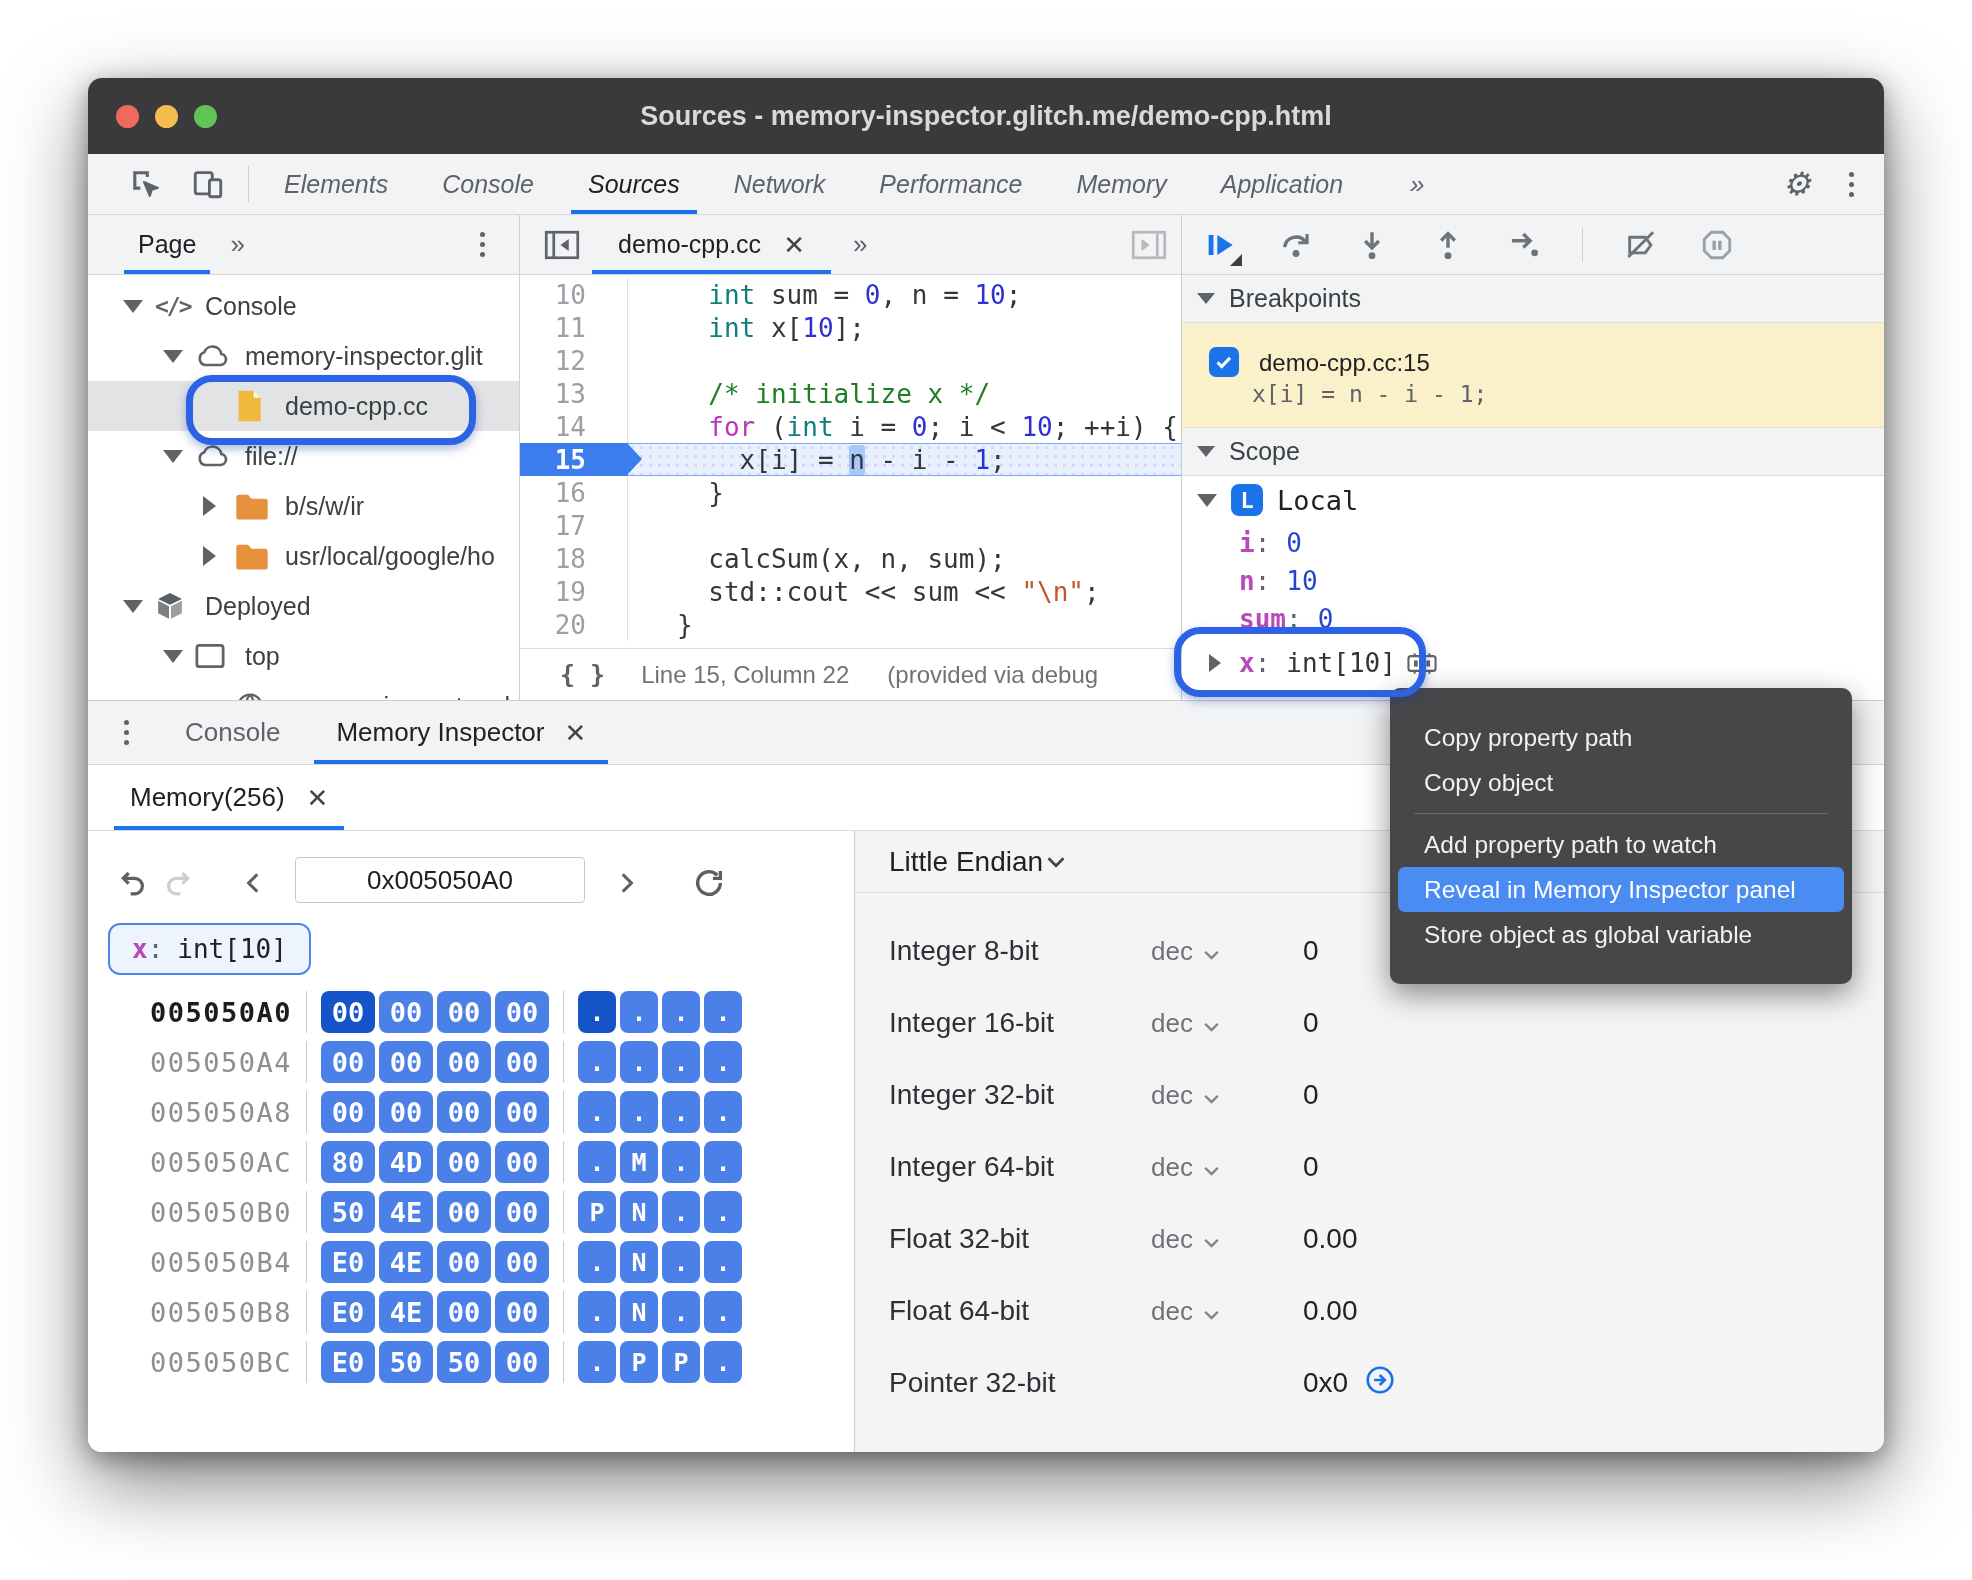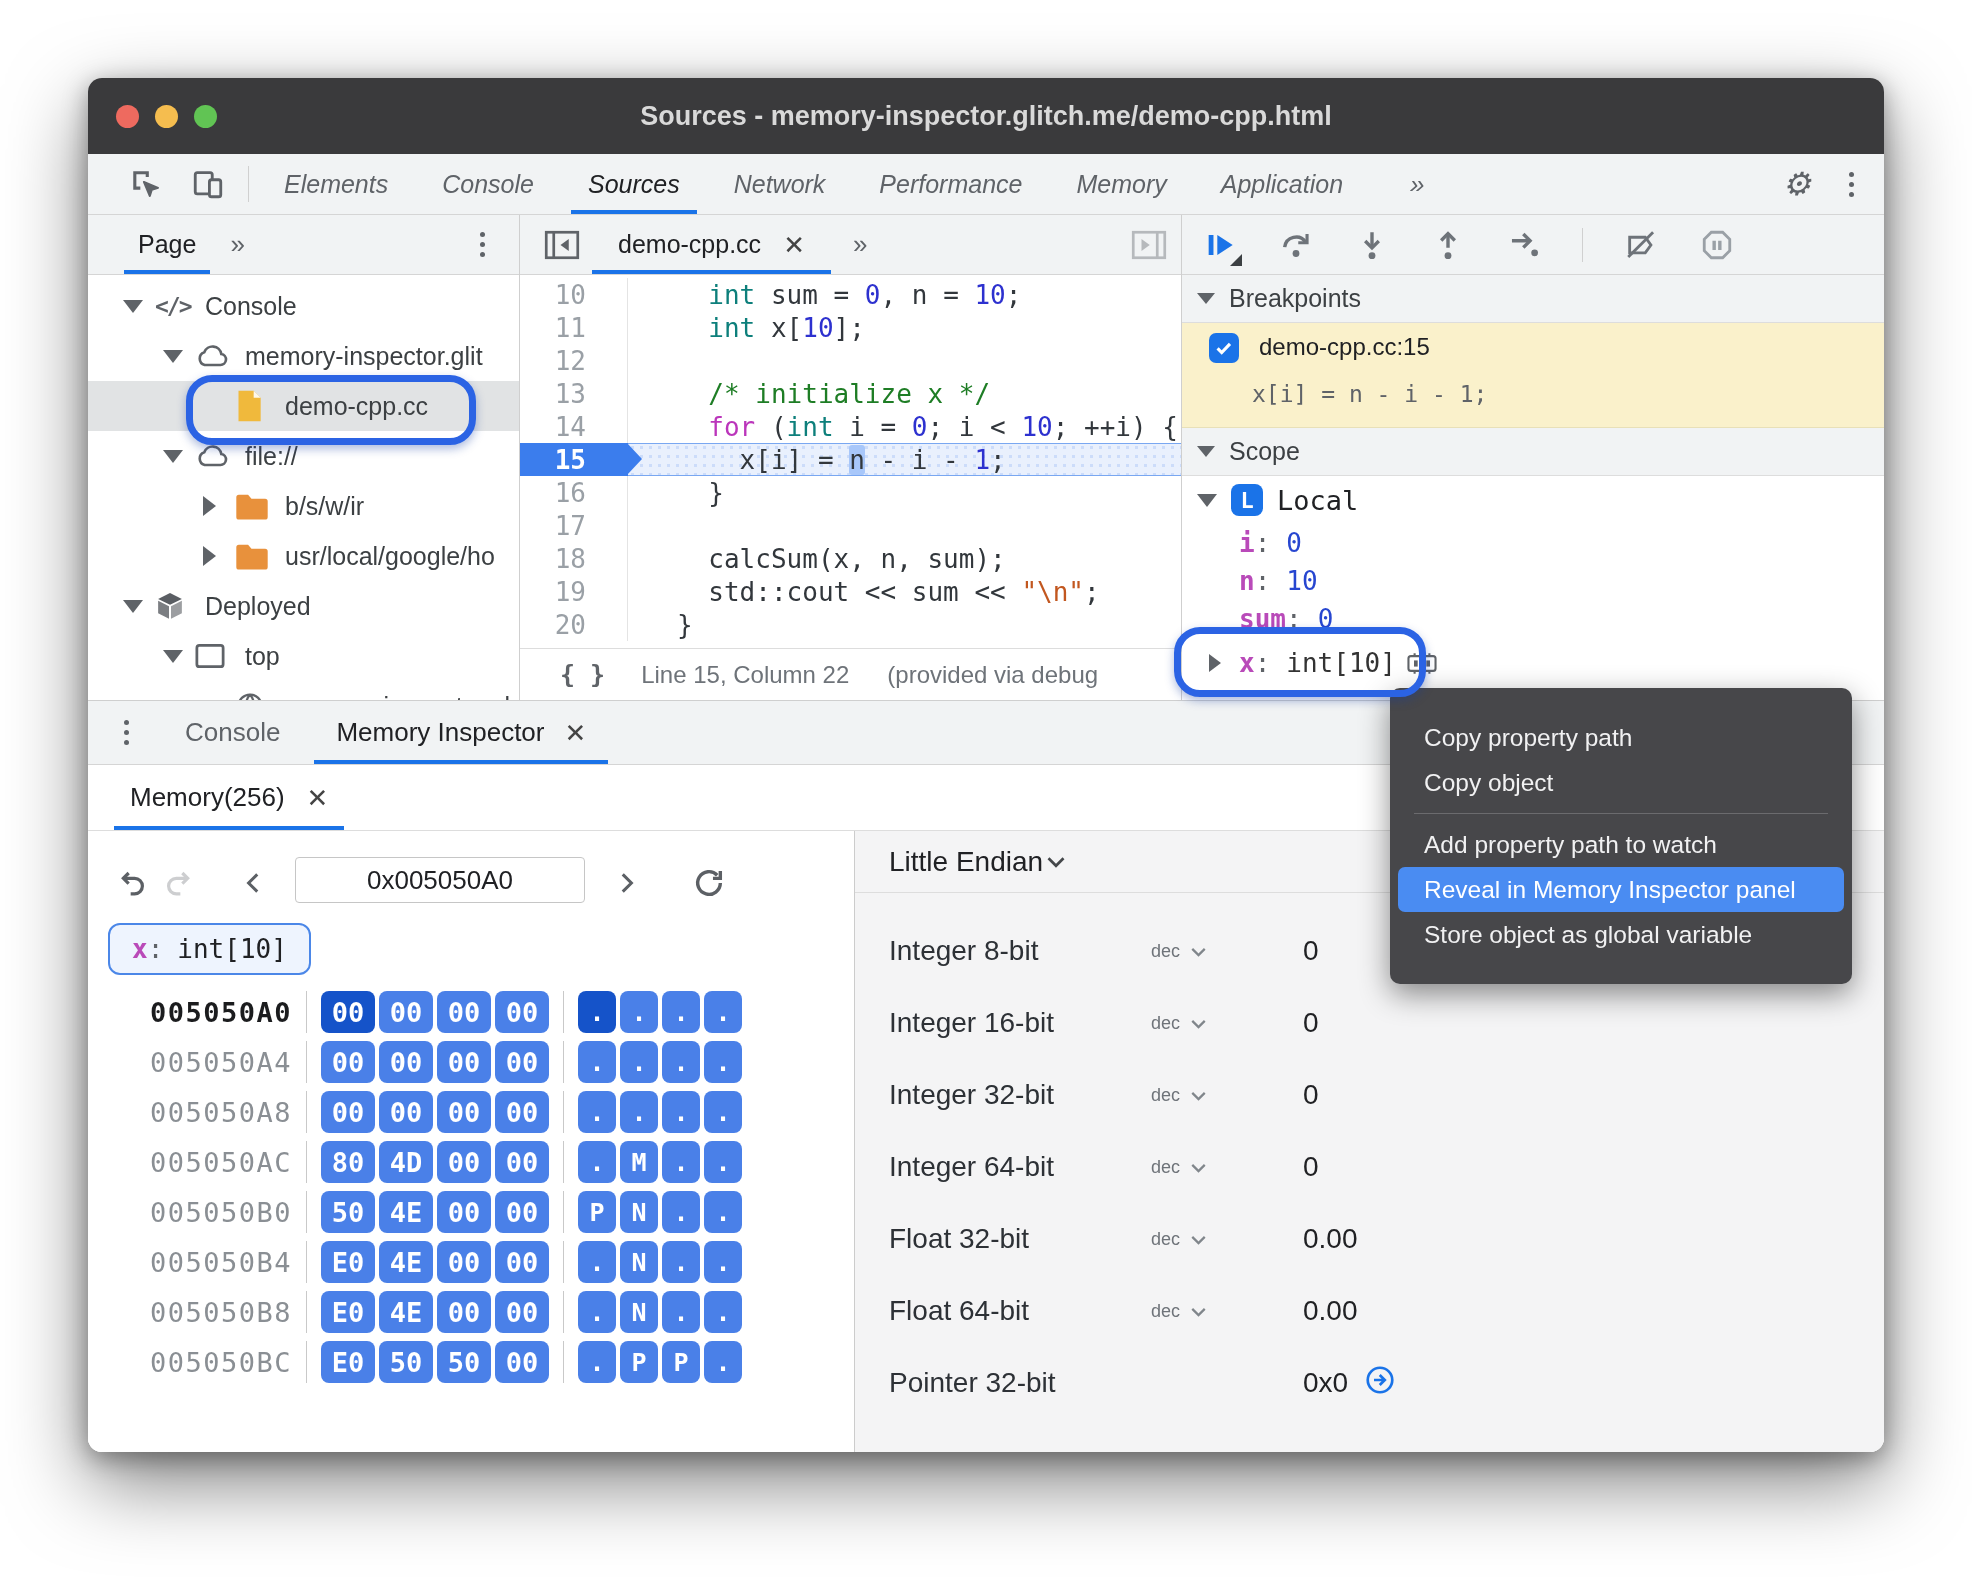--- a/index.html
+++ b/index.html
@@ -94,21 +94,21 @@
   .stat-note{margin-left:38px;}
 
   
   .dbg-toolbar{height:60px;background:var(--panel-bg);border-bottom:1px solid #d5d5d5;display:flex;align-items:center;gap:40px;padding-left:20px;}
   .dbg-ic{width:36px;height:36px;display:flex;align-items:center;justify-content:center;position:relative;}
   .resume-corner{position:absolute;right:-4px;bottom:-3px;width:0;height:0;border-left:12px solid transparent;border-bottom:12px solid #3c4043;}
   .dbg-sep{width:1px;height:34px;background:#d0d0d0;}
   .sec-head{height:48px;background:var(--panel-bg);border-bottom:1px solid #ddd;display:flex;align-items:center;padding-left:15px;font-size:25px;color:#3c4043;gap:14px;}
   .sec-head .arr-down{border-left-width:9px;border-right-width:9px;border-top-width:11px;}
   .bp-entry{height:105px;background:#faf1cb;padding:10px 0 0 27px;border-bottom:1px solid #e8e0b8;}
-  .bp-row1{display:flex;align-items:flex-start;gap:20px;height:44px;}
+  .bp-row1{display:flex;align-items:flex-end;gap:20px;height:44px;}
   .checkbox{width:30px;height:30px;border-radius:7px;background:var(--accent);display:flex;align-items:center;justify-content:center;flex:0 0 30px;}
   .bp-label{font-size:24px;color:#202124;}
   .bp-code{font-family:"DejaVu Sans Mono",monospace;font-size:23px;color:#5f6368;padding-left:43px;margin-top:4px;}
   .scope-body{flex:1;overflow:hidden;}
   .scope-local{height:48px;display:flex;align-items:center;padding-left:15px;gap:14px;}
   .lbadge{width:32px;height:32px;border-radius:8px;background:var(--accent);color:#fff;display:flex;align-items:center;justify-content:center;font-size:22px;font-weight:700;font-family:"DejaVu Sans Mono",monospace;}
   .scope-local-label{font-family:"DejaVu Sans Mono",monospace;font-size:27px;color:#202124;}
   .scope-row{height:38px;display:flex;align-items:center;padding-left:57px;font-family:"DejaVu Sans Mono",monospace;font-size:26px;}
   .scope-row.expandable{padding-left:27px;height:50px;}
   .sv-arrow{width:30px;flex:0 0 30px;display:flex;align-items:center;}
@@ -153,21 +153,21 @@
   .hcell{width:54px;height:42px;border-radius:8px;margin-right:4px;display:flex;align-items:center;justify-content:center;
     color:#fff;font-family:"DejaVu Sans Mono",monospace;font-size:27px;font-weight:600;}
   .acell{width:38px;height:42px;border-radius:8px;margin-right:4px;display:flex;align-items:center;justify-content:center;
     color:#fff;font-family:"DejaVu Sans Mono",monospace;font-size:25px;font-weight:600;}
 
   
   .vi-head{height:62px;border-bottom:1px solid #ddd;display:flex;align-items:center;padding-left:34px;gap:4px;font-size:28px;color:#202124;}
   #interp-rows{padding-top:22px;}
   .irow{height:72px;display:flex;align-items:center;padding-left:34px;}
   .ilabel{width:262px;font-size:28px;color:#2d3136;}
-  .imode{width:152px;font-size:18px;color:#6e7379;display:flex;align-items:center;gap:11px;}
+  .imode{width:152px;font-size:26px;color:#6e7379;display:flex;align-items:center;gap:11px;}
   .ival{font-size:28px;color:#202124;display:flex;align-items:center;gap:16px;}
 
   
   .ctxmenu{position:absolute;left:1302px;top:610px;width:462px;background:#47474a;border-radius:10px;
     box-shadow:0 10px 30px rgba(0,0,0,.45);padding:27px 0;z-index:40;}
   .menu-item{height:45px;display:flex;align-items:center;padding:0 26px;font-size:24.5px;color:#f1f1f2;margin:0 8px;border-radius:7px;}
   .menu-item.highlight{background:#4a8cf2;color:#fff;}
   .menu-sep{height:1px;background:#6b6b6e;margin:8px 24px;}
 
   

